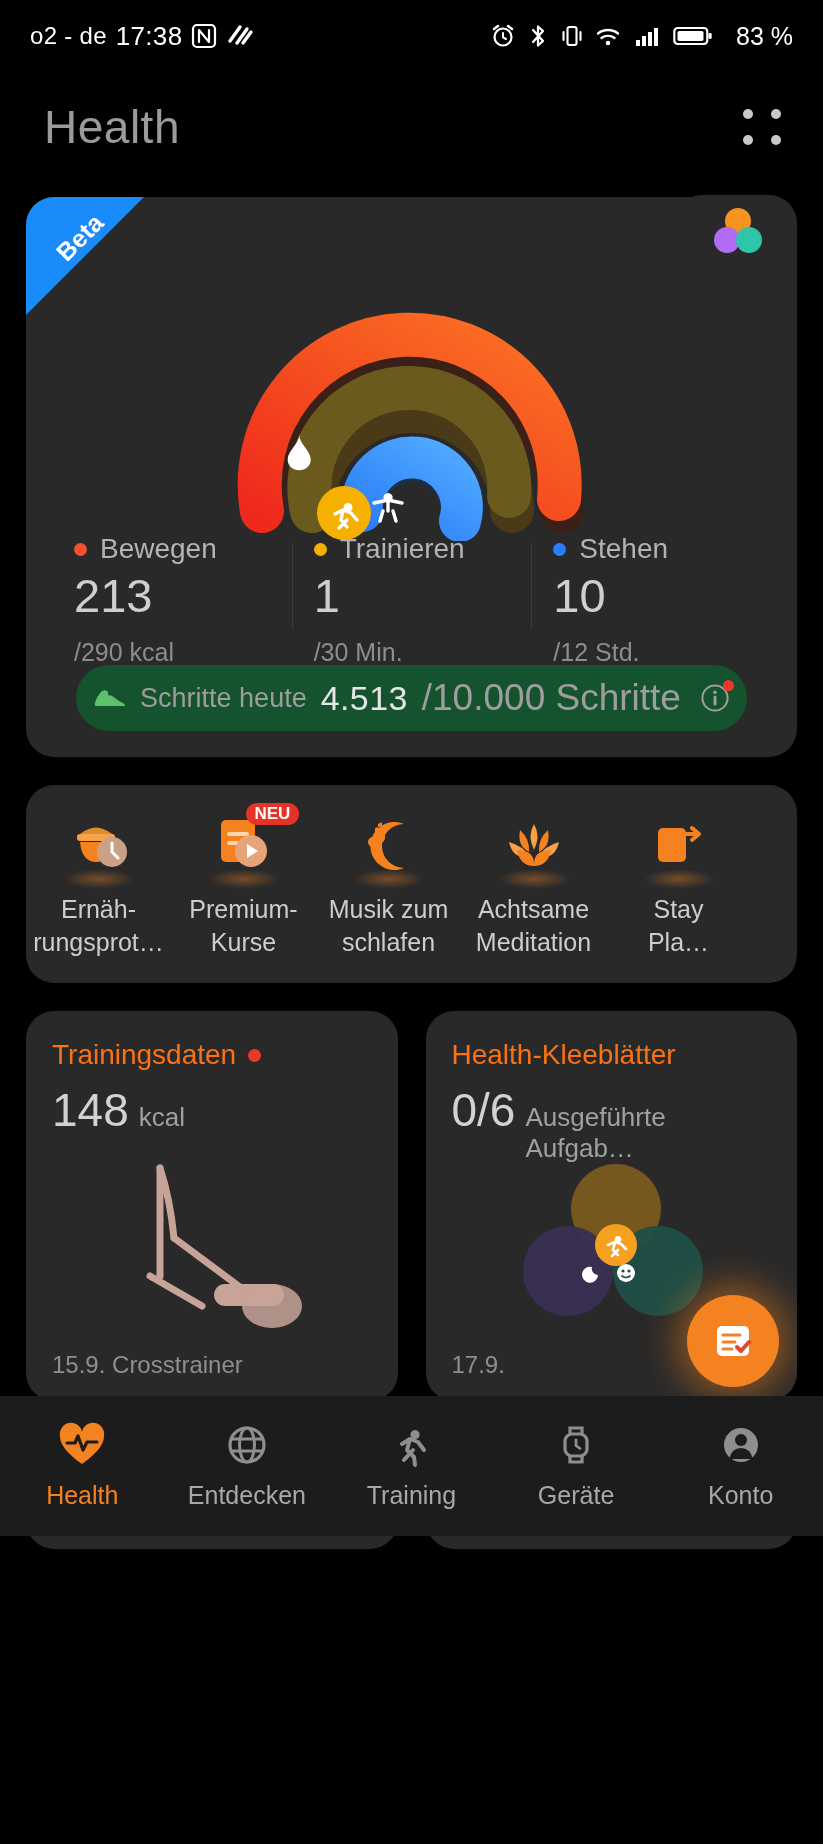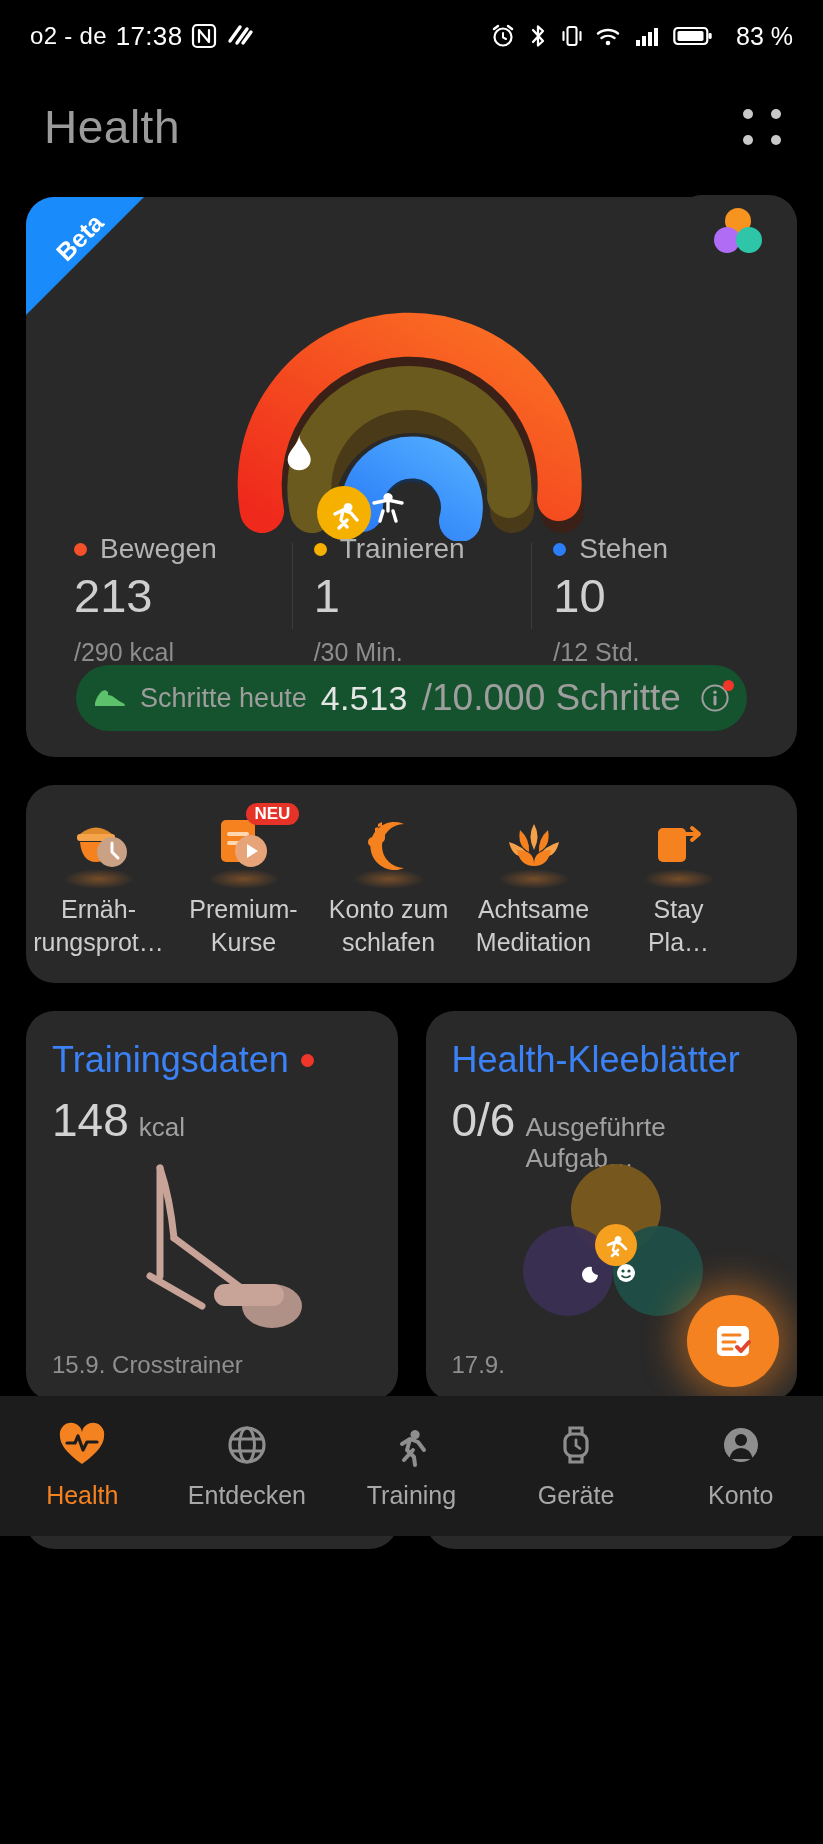--- a/index.html
+++ b/index.html
@@ -104,21 +104,21 @@
     background: #e63327; color: #fff; font-size: 17px; font-weight: 700;
     border-radius: 12px; padding: 2px 9px 3px; line-height: 1;
   }
 
   
   .cards-grid { display: flex; gap: 28px; margin: 28px 26px 0 26px; }
   .mini-card {
     flex: 1; background: #292929; border-radius: 28px; height: 390px;
     position: relative; padding: 28px 26px 0 26px; overflow: hidden;
   }
-  .mc-title { font-size: 36px; color: #3b82f6; display: flex; align-items: center; gap: 12px; }
+  .mc-title { font-size: 28px; color: #f97316; display: flex; align-items: center; gap: 12px; }
   .mc-reddot { width: 13px; height: 13px; border-radius: 50%; background: #f0362b; display: inline-block; }
   .mc-val-row { display: flex; align-items: baseline; gap: 10px; margin-top: 12px; }
   .mc-val { font-size: 46px; color: #d2d2d2; }
   .mc-unit { font-size: 26px; color: #a0a0a0; }
   .mc-foot { position: absolute; left: 26px; bottom: 22px; font-size: 24px; color: #8f8f8f; }
   .mc-art { position: absolute; left: 0; right: 0; top: 140px; height: 190px; display: flex; align-items: center; justify-content: center; }
   .fab {
     position: absolute; right: 18px; bottom: 14px; width: 92px; height: 92px;
     border-radius: 50%; background: #f58220;
     display: flex; align-items: center; justify-content: center;
@@ -358,21 +358,21 @@
 
       <div class="sc">
         <div class="sc-icon">
           <svg width="74" height="70" viewBox="0 0 74 70">
             <path d="M52 14 a24 24 0 1 0 0 44 a19 19 0 0 1 0 -44 z" fill="#f5821f"></path>
             <path d="M26 14 v18 a5 5 0 1 1 -3 -4.6 V18 l10 -3 v13 a5 5 0 1 1 -3 -4.6 V12 z" fill="#f5821f"></path>
           </svg>
           <span class="sc-glow"></span>
         </div>
         <div class="sc-label">
-          <div>Konto zum</div>
+          <div>Musik zum</div>
             <div>schlafen</div>
         </div>
       </div>
 
       <div class="sc">
         <div class="sc-icon">
           <svg width="74" height="70" viewBox="0 0 74 70">
             <path d="M37 14 q7 12 0 26 q-7 -14 0 -26 z" fill="#f5a14a"></path>
             <path d="M23 20 q10 9 9 22 q-12 -6 -9 -22 z" fill="#f5821f"></path>
             <path d="M51 20 q-10 9 -9 22 q12 -6 9 -22 z" fill="#f5821f"></path>

